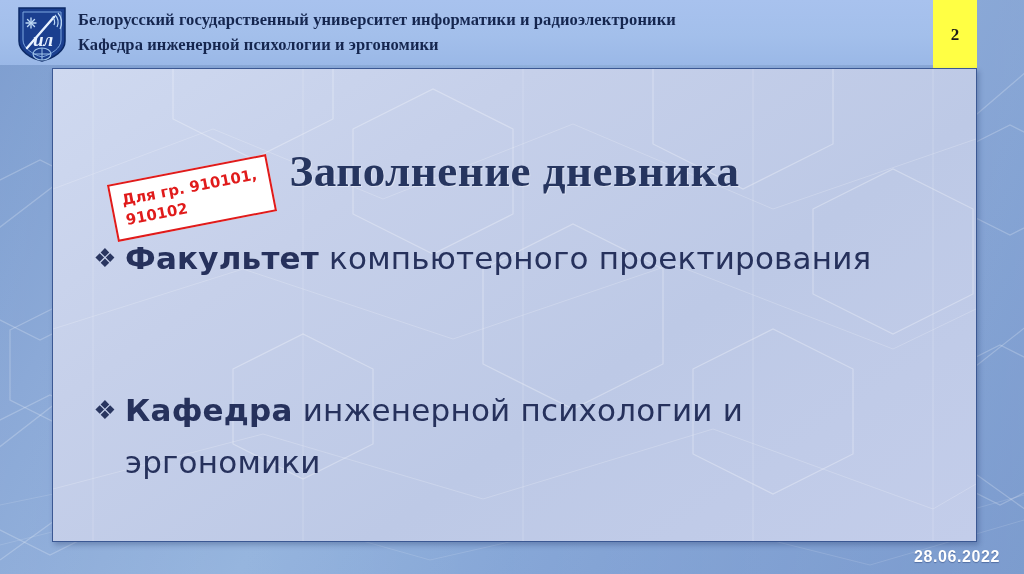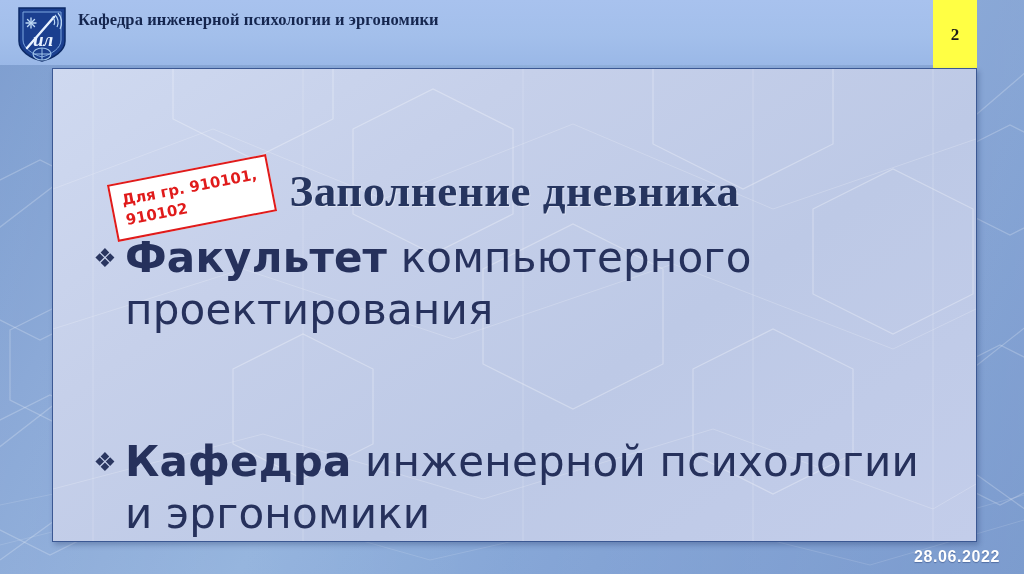--- a/index.html
+++ b/index.html
@@ -103,21 +103,20 @@
     left: 0;
     right: 0;
     top: 76px;
     text-align: center;
     font-family: "Liberation Serif", serif;
     font-size: 45px;
     font-weight: 700;
     color: #26355f;
     letter-spacing: 0.5px;
     text-shadow: 1px 1px 0 rgba(255,255,255,0.35);
-    margin-top: 20px;
   }
 
   
   #bullets {
     position: absolute;
     left: 32px;
     top: 163px;
     right: 40px;
   }
   .bullet-item {
@@ -130,21 +129,21 @@
     flex: 0 0 auto;
     font-size: 26px;
     color: #2a3660;
     line-height: 52px;
     width: 40px;
     text-align: center;
   }
   .bullet-text {
     flex: 1 1 auto;
     font-family: "DejaVu Sans", sans-serif;
-    font-size: 42px;
+    font-size: 31px;
     line-height: 52px;
     color: #26315c;
     letter-spacing: 0.2px;
   }
   .bullet-text .lead {
     font-weight: 700;
   }
 
   
   #stamp {
@@ -233,20 +232,21 @@
         <path d="M41,10 Q46,15 43,22"></path>
         <path d="M44,8 Q50,15 46,24"></path>
       </g>
       <ellipse cx="28" cy="49" rx="9" ry="6" fill="none" stroke="#9fc4ea" stroke-width="1.1"></ellipse>
       <line x1="19" y1="49" x2="37" y2="49" stroke="#9fc4ea" stroke-width="1"></line>
       <line x1="28" y1="43" x2="28" y2="55" stroke="#9fc4ea" stroke-width="1"></line>
     </svg>
   </div>
 
   <div id="header-texts">
+    <div class="header-line">Белорусский государственный университет информатики и радиоэлектроники</div>
     <div class="header-line">Кафедра инженерной психологии и эргономики</div>
   </div>
 
   <div id="page-tab">
     <span class="num">2</span>
   </div>
 
   <div id="content-panel">
 
     <div class="panel-deco">

